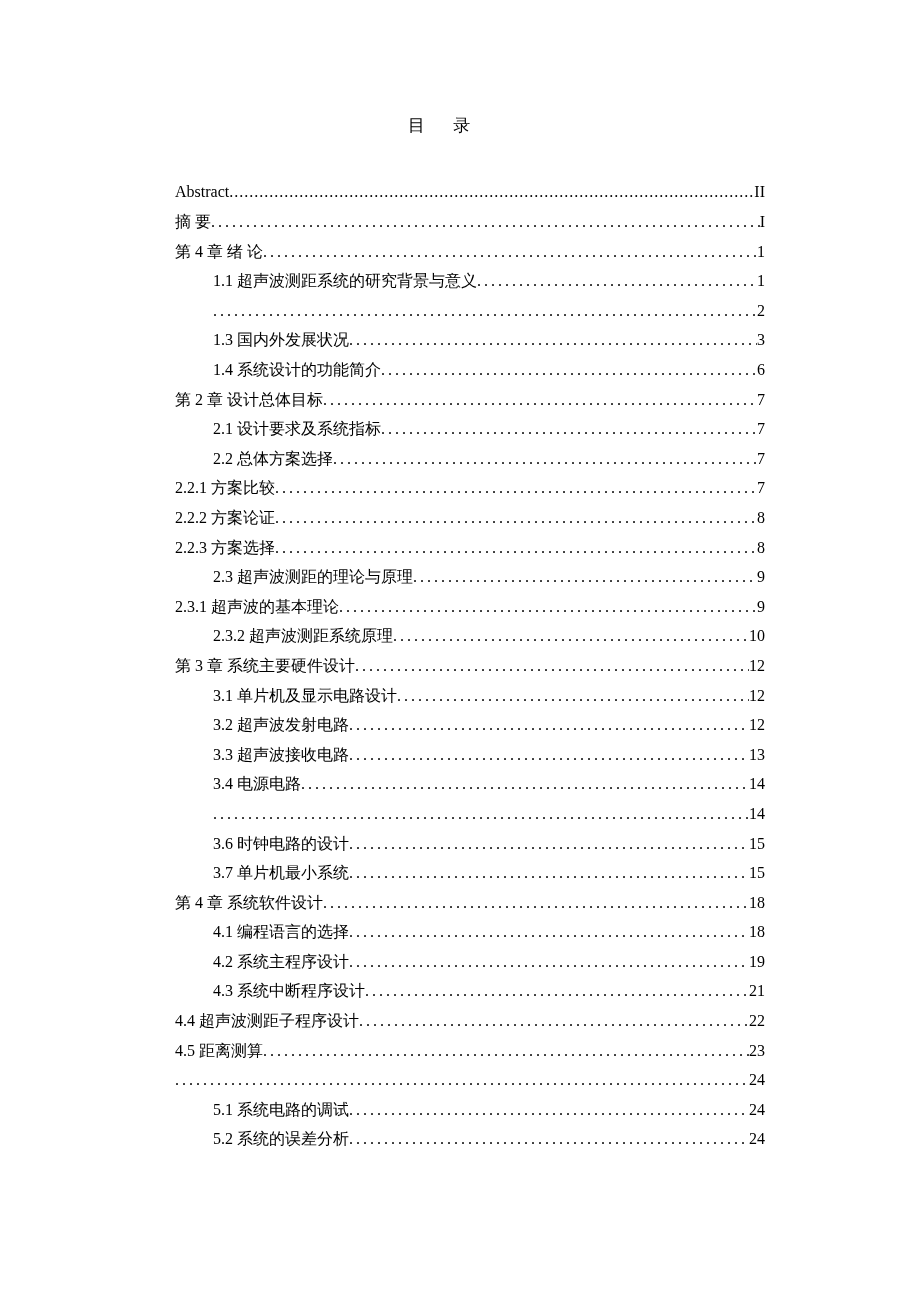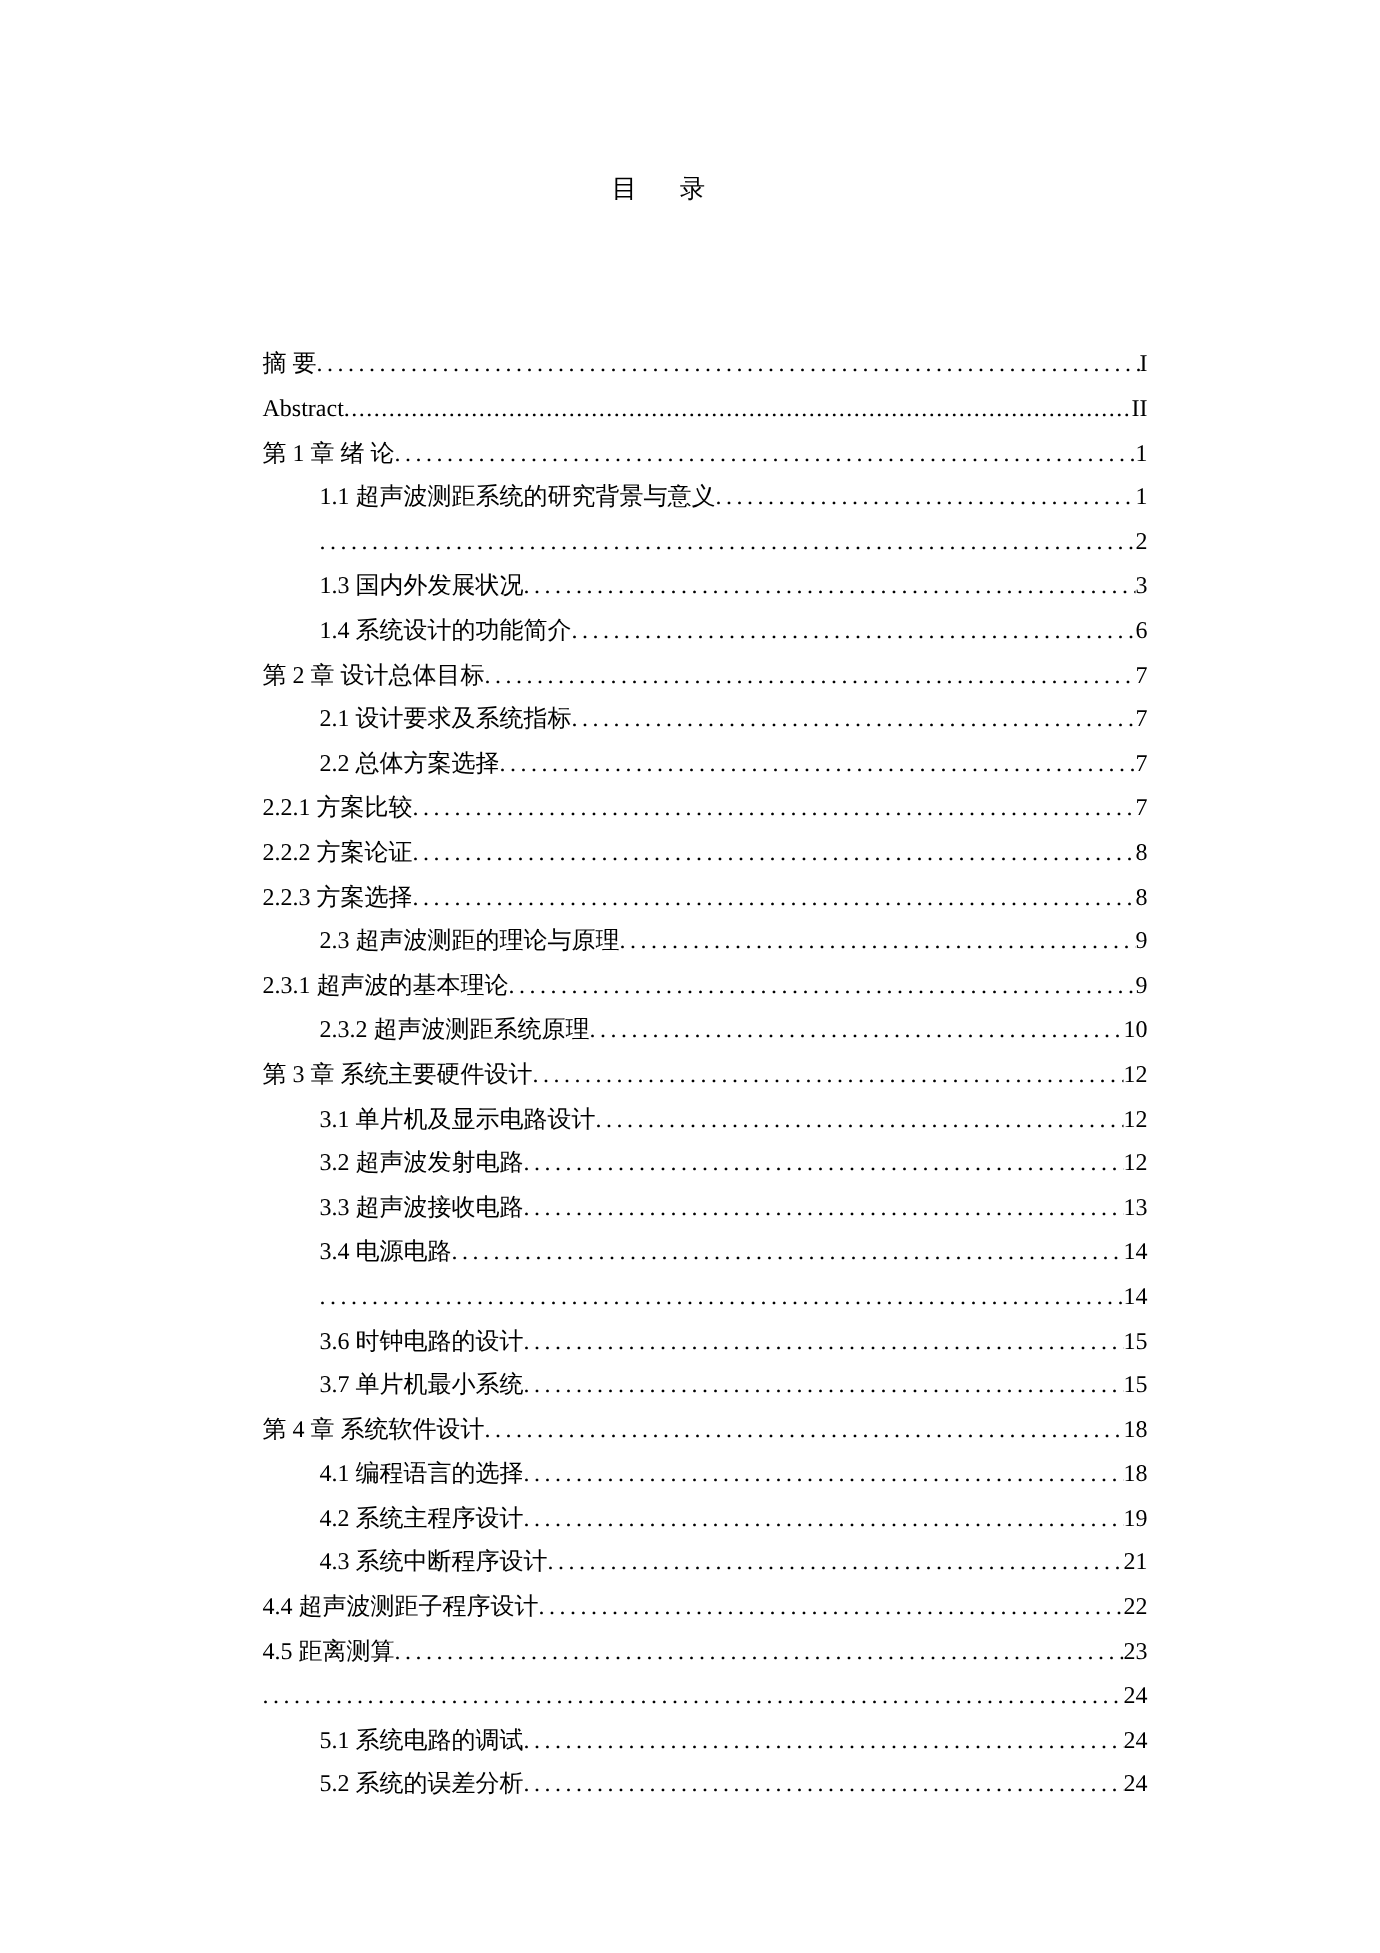--- a/index.html
+++ b/index.html
@@ -14,21 +14,21 @@
       height: 1302px;
       padding: 110px 155px 100px 175px;
       color: #000;
       font-size: 16px;
       line-height: 1.85;
     }
     .title {
       text-align: center;
       font-size: 17px;
       letter-spacing: 12px;
-      margin-bottom: 87px;
+      margin-bottom: 36px;
       margin-left: -50px;
     }
     .toc-line {
       display: flex;
       align-items: baseline;
       white-space: nowrap;
     }
     .toc-label {
       flex-shrink: 0;
     }
@@ -57,32 +57,32 @@
     .abstract .toc-label {
       font-family: "Times New Roman", serif;
     }
   </style>
 </head>
 <body>
 
 <div class="title">目  录</div>
 
 <div id="toc-container">
-    <div class="toc-line">
-      <span class="toc-label">摘 要</span>
-      <span class="toc-leader"></span>
-      <span class="toc-page">I</span>
-    </div>
     <div class="toc-line abstract">
       <span class="toc-label">Abstract</span>
       <span class="toc-leader"></span>
       <span class="toc-page">II</span>
     </div>
     <div class="toc-line">
-      <span class="toc-label">第 1 章  绪 论</span>
+      <span class="toc-label">摘 要</span>
+      <span class="toc-leader"></span>
+      <span class="toc-page">I</span>
+    </div>
+    <div class="toc-line">
+      <span class="toc-label">第 4 章  绪 论</span>
       <span class="toc-leader"></span>
       <span class="toc-page">1</span>
     </div>
     <div class="toc-line lvl2">
       <span class="toc-label">1.1 超声波测距系统的研究背景与意义</span>
       <span class="toc-leader"></span>
       <span class="toc-page">1</span>
     </div>
     <div class="toc-line lvl2">
       <span class="toc-leader"></span>

